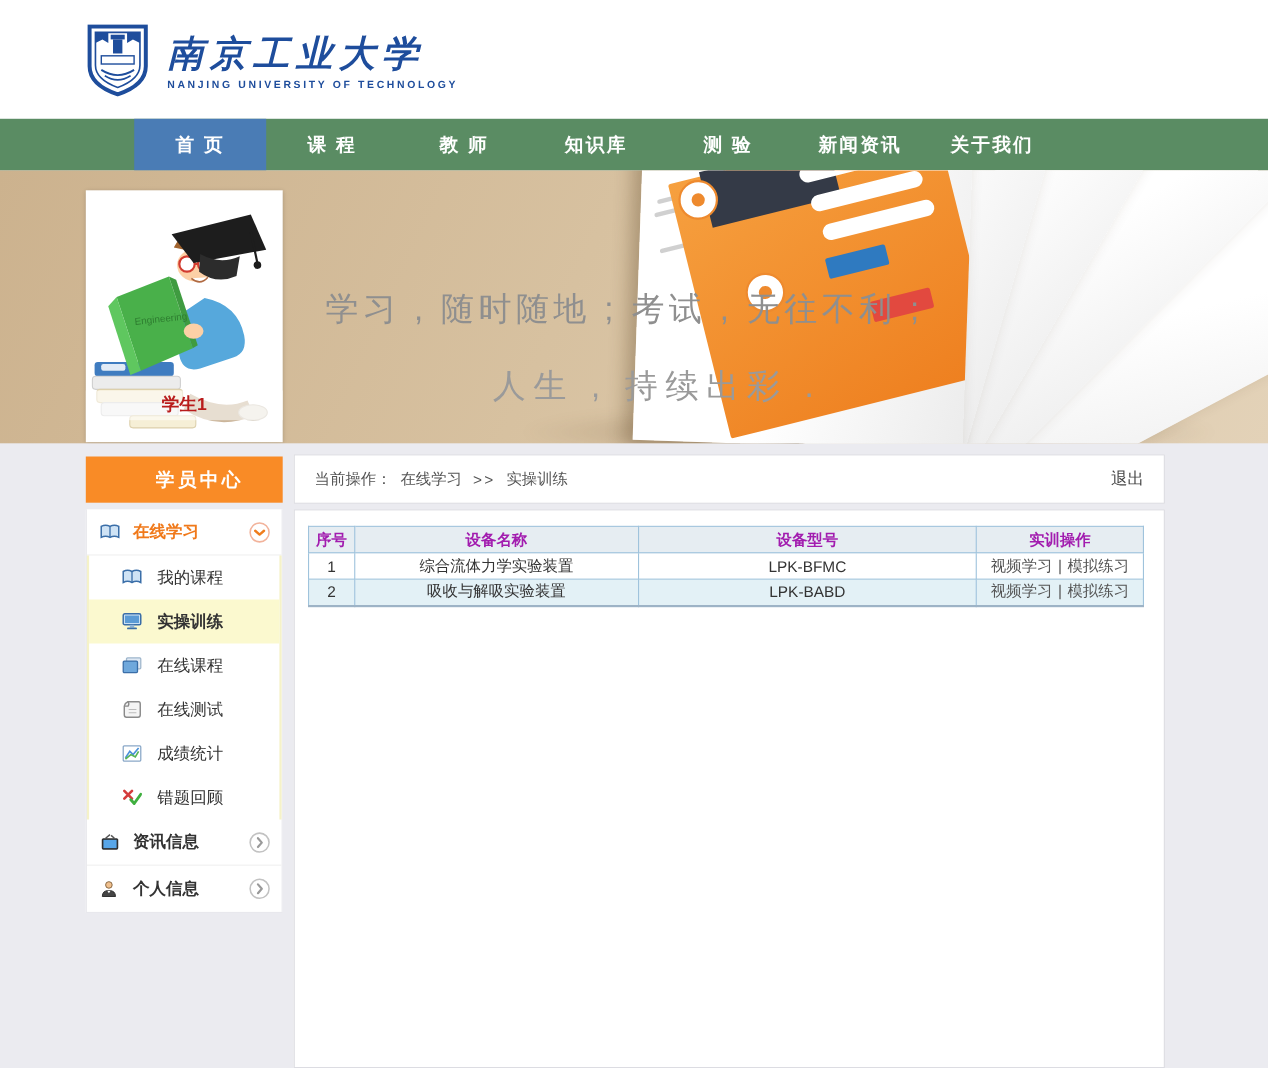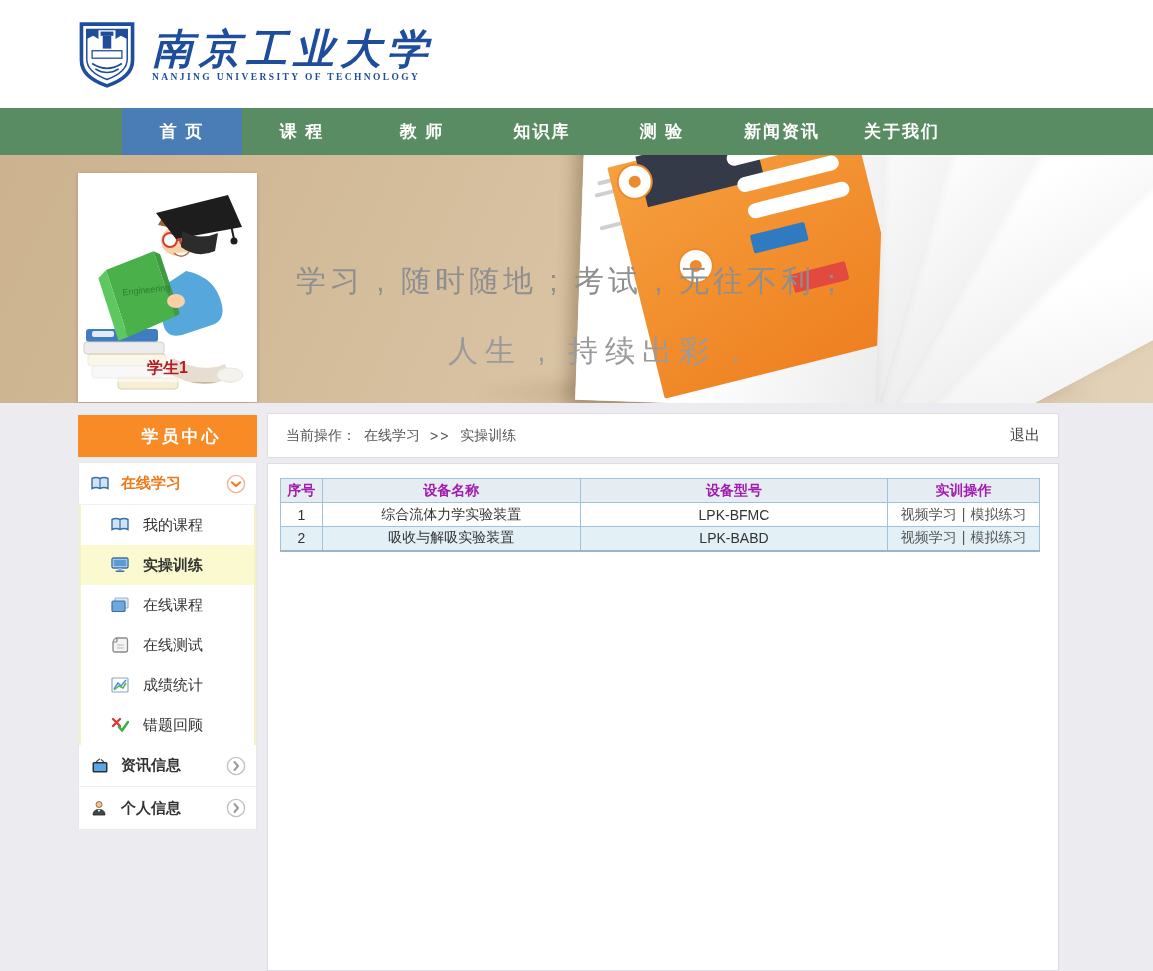--- a/index.html
+++ b/index.html
@@ -5,22 +5,22 @@
   * { margin:0; padding:0; box-sizing:border-box; }
   body { font-family:"Liberation Sans","DejaVu Sans",sans-serif; background:#ebebf0; }
   .root { position:relative; width:1153px; height:971px; overflow:hidden; background:#ebebf0; }
 
   
   .header { position:absolute; top:0; left:0; width:100%; height:108px; background:#ffffff; }
   .logo-wrap { position:absolute; left:78px; top:22px; display:flex; align-items:center; }
   .logo-shield { width:58px; height:66px; }
   .logo-text { margin-left:16px; color:#1e4d9c; }
   .logo-cn { font-family:"DejaVu Serif","Liberation Serif",serif; font-style:italic; font-weight:bold;
-             font-size:41px; letter-spacing:6px; line-height:42px; }
-  .logo-en { font-size:9.5px; font-weight:bold; letter-spacing:2.4px; margin-top:2px;font-family:Liberation Serif, serif; }
+             font-size:33px; letter-spacing:6px; line-height:42px; }
+  .logo-en { font-size:9.5px; font-weight:bold; letter-spacing:2.4px; margin-top:2px; }
 
   
   .nav { position:absolute; top:108px; left:0; width:100%; height:47px; background:#5a8c63;padding-left:44px; }
   .nav-inner { margin-left:78px; display:flex; height:100%; }
   .nav-item { width:120px; height:47px; line-height:47px; text-align:center; color:#fff;
               font-size:17px; font-weight:bold; letter-spacing:2px; cursor:pointer; }
   .nav-item.active { background:#4a7cb5; }
 
   
   .banner { position:absolute; top:155px; left:0; width:100%; height:248px; overflow:hidden;

